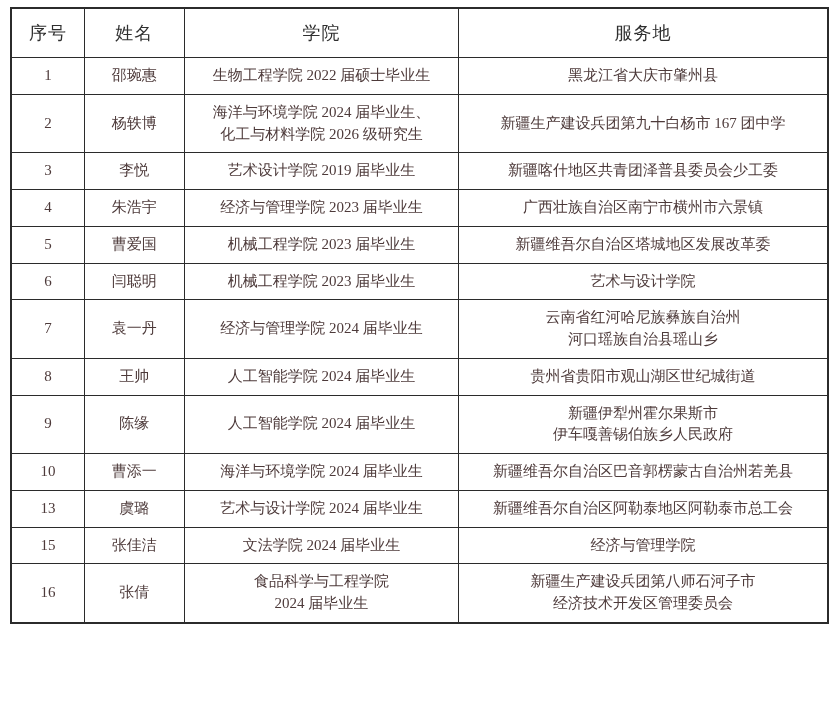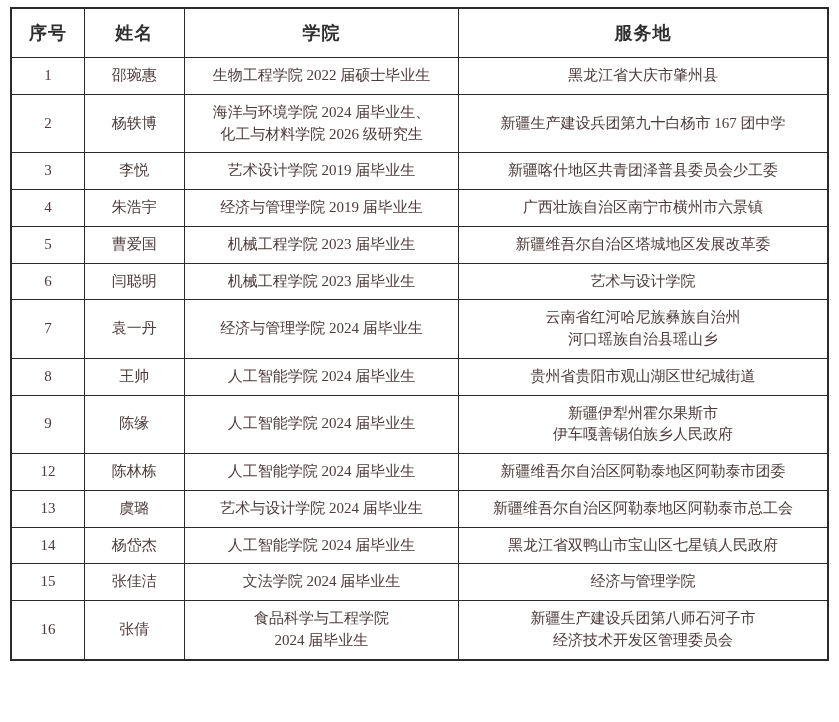--- a/index.html
+++ b/index.html
@@ -25,21 +25,21 @@
     border:2px solid var(--border);
   }
   table.roster th, table.roster td{
     border:1px solid var(--border);
     text-align:center;
     vertical-align:middle;
   }
   table.roster th{
     height:46px;
     font-size:18px;
-    font-weight:bold;
+    font-weight:normal;
     color:var(--header-text);
     letter-spacing:1px;
   }
   table.roster td{
     padding:7px 4px;
     font-size:15px;
     line-height:1.45;
     color:var(--body-text);
   }
   col.c-serial{width:9%;}
@@ -81,21 +81,21 @@
         </tr>
         <tr>
           <td>3</td>
           <td>李悦</td>
           <td>艺术设计学院 2019 届毕业生</td>
           <td>新疆喀什地区共青团泽普县委员会少工委</td>
         </tr>
         <tr>
           <td>4</td>
           <td>朱浩宇</td>
-          <td>经济与管理学院 2019 届毕业生</td>
+          <td>经济与管理学院 2023 届毕业生</td>
           <td>广西壮族自治区南宁市横州市六景镇</td>
         </tr>
         <tr>
           <td>5</td>
           <td>曹爱国</td>
           <td>机械工程学院 2023 届毕业生</td>
           <td>新疆维吾尔自治区塔城地区发展改革委</td>
         </tr>
         <tr>
           <td>6</td>
@@ -115,36 +115,30 @@
           <td>人工智能学院 2024 届毕业生</td>
           <td>贵州省贵阳市观山湖区世纪城街道</td>
         </tr>
         <tr>
           <td>9</td>
           <td>陈缘</td>
           <td>人工智能学院 2024 届毕业生</td>
           <td>新疆伊犁州霍尔果斯市<br>伊车嘎善锡伯族乡人民政府</td>
         </tr>
         <tr>
-          <td>12</td>
-          <td>陈林栋</td>
-          <td>人工智能学院 2024 届毕业生</td>
-          <td>新疆维吾尔自治区阿勒泰地区阿勒泰市团委</td>
+          <td>10</td>
+          <td>曹添一</td>
+          <td>海洋与环境学院 2024 届毕业生</td>
+          <td>新疆维吾尔自治区巴音郭楞蒙古自治州若羌县</td>
         </tr>
         <tr>
           <td>13</td>
           <td>虞璐</td>
           <td>艺术与设计学院 2024 届毕业生</td>
           <td>新疆维吾尔自治区阿勒泰地区阿勒泰市总工会</td>
-        </tr>
-        <tr>
-          <td>14</td>
-          <td>杨岱杰</td>
-          <td>人工智能学院 2024 届毕业生</td>
-          <td>黑龙江省双鸭山市宝山区七星镇人民政府</td>
         </tr>
         <tr>
           <td>15</td>
           <td>张佳洁</td>
           <td>文法学院 2024 届毕业生</td>
           <td>经济与管理学院</td>
         </tr>
         <tr>
           <td>16</td>
           <td>张倩</td>

